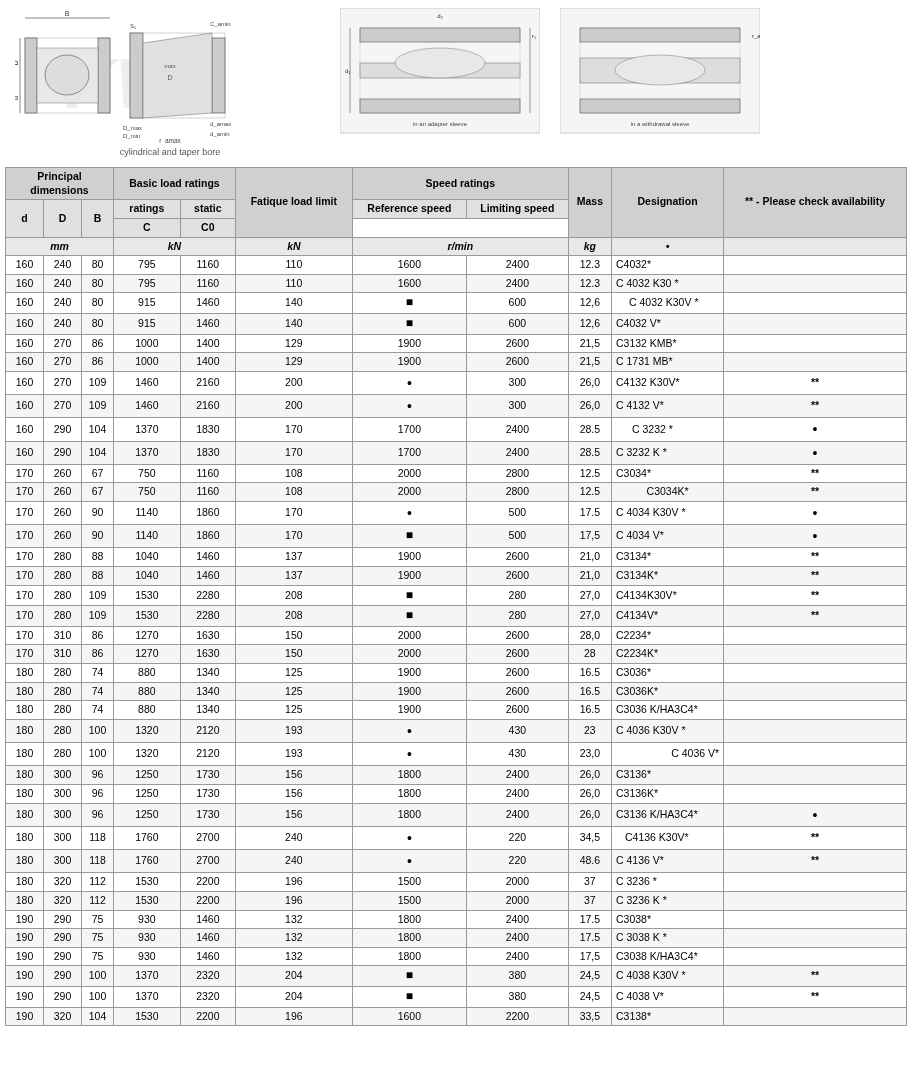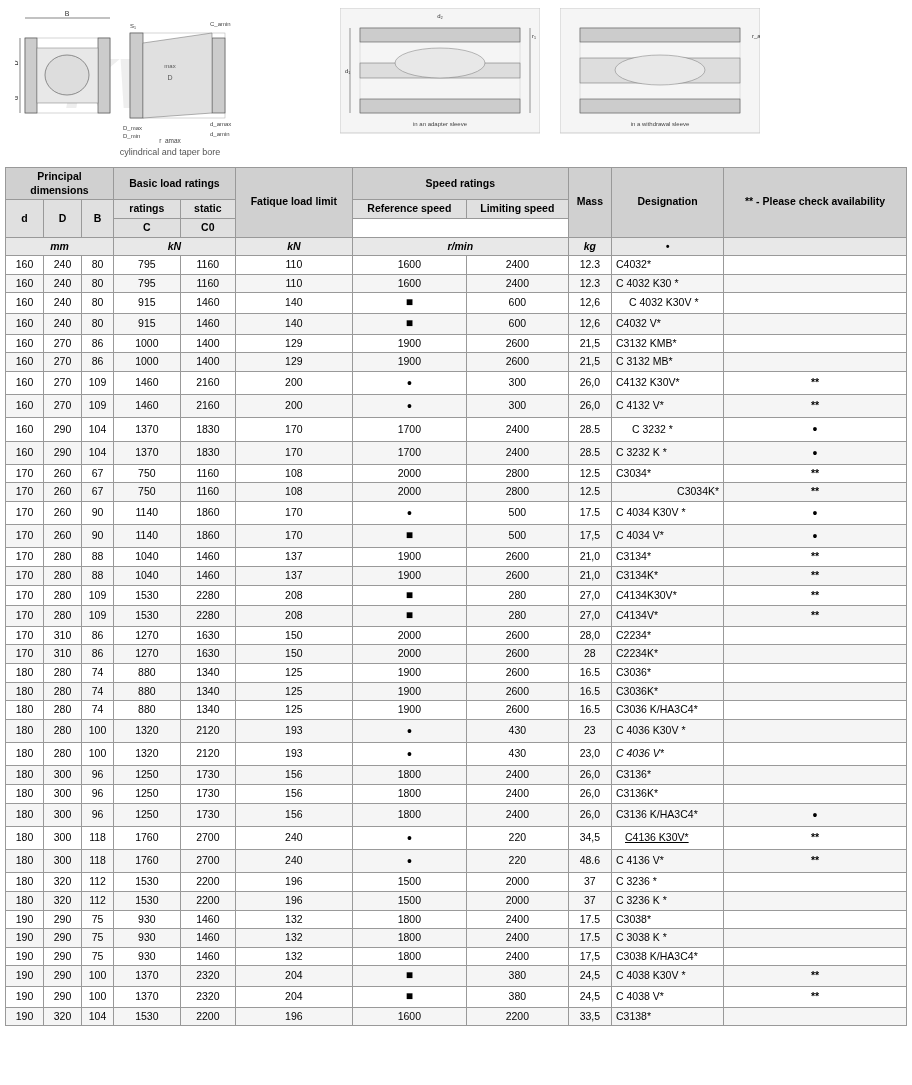--- a/index.html
+++ b/index.html
@@ -253,21 +253,21 @@
         <tr>
           <td>160</td>
           <td>270</td>
           <td>86</td>
           <td>1000</td>
           <td>1400</td>
           <td>129</td>
           <td>1900</td>
           <td>2600</td>
           <td>21,5</td>
-          <td style="text-align: left; padding-left: 4px;">C 3132 MB*</td>
+          <td style="text-align: left; padding-left: 4px;">C 1731 MB*</td>
           <td></td>
         </tr>
         <tr>
           <td>160</td>
           <td>270</td>
           <td>109</td>
           <td>1460</td>
           <td>2160</td>
           <td>200</td>
           <td><span style="font-size:14px">•</span></td>
@@ -331,21 +331,21 @@
         <tr>
           <td>170</td>
           <td>260</td>
           <td>67</td>
           <td>750</td>
           <td>1160</td>
           <td>108</td>
           <td>2000</td>
           <td>2800</td>
           <td>12.5</td>
-          <td style="text-align: right; padding-left: 4px; margin-left: 9px;">C3034K*</td>
+          <td style="text-align: center; padding-left: 4px; margin-left: 9px;">C3034K*</td>
           <td><strong>**</strong></td>
         </tr>
         <tr>
           <td>170</td>
           <td>260</td>
           <td>90</td>
           <td>1140</td>
           <td>1860</td>
           <td>170</td>
           <td><span style="font-size:14px">•</span></td>
@@ -500,21 +500,21 @@
         <tr>
           <td>180</td>
           <td>280</td>
           <td>100</td>
           <td>1320</td>
           <td>2120</td>
           <td>193</td>
           <td><span style="font-size:14px">•</span></td>
           <td>430</td>
           <td>23,0</td>
-          <td style="text-align: left; padding-left: 4px; font-style: italic;">C 4036 V*</td>
+          <td style="text-align: right; padding-left: 4px;">C 4036 V*</td>
           <td></td>
         </tr>
         <tr>
           <td>180</td>
           <td>300</td>
           <td>96</td>
           <td>1250</td>
           <td>1730</td>
           <td>156</td>
           <td>1800</td>
@@ -552,21 +552,21 @@
         <tr>
           <td>180</td>
           <td>300</td>
           <td>118</td>
           <td>1760</td>
           <td>2700</td>
           <td>240</td>
           <td><span style="font-size:14px">•</span></td>
           <td>220</td>
           <td>34,5</td>
-          <td style="text-align: left; padding-left: 13px; text-decoration: underline;">C4136 K30V*</td>
+          <td style="text-align: left; padding-left: 13px;">C4136 K30V*</td>
           <td><strong>**</strong></td>
         </tr>
         <tr>
           <td>180</td>
           <td>300</td>
           <td>118</td>
           <td>1760</td>
           <td>2700</td>
           <td>240</td>
           <td><span style="font-size:14px">•</span></td>

